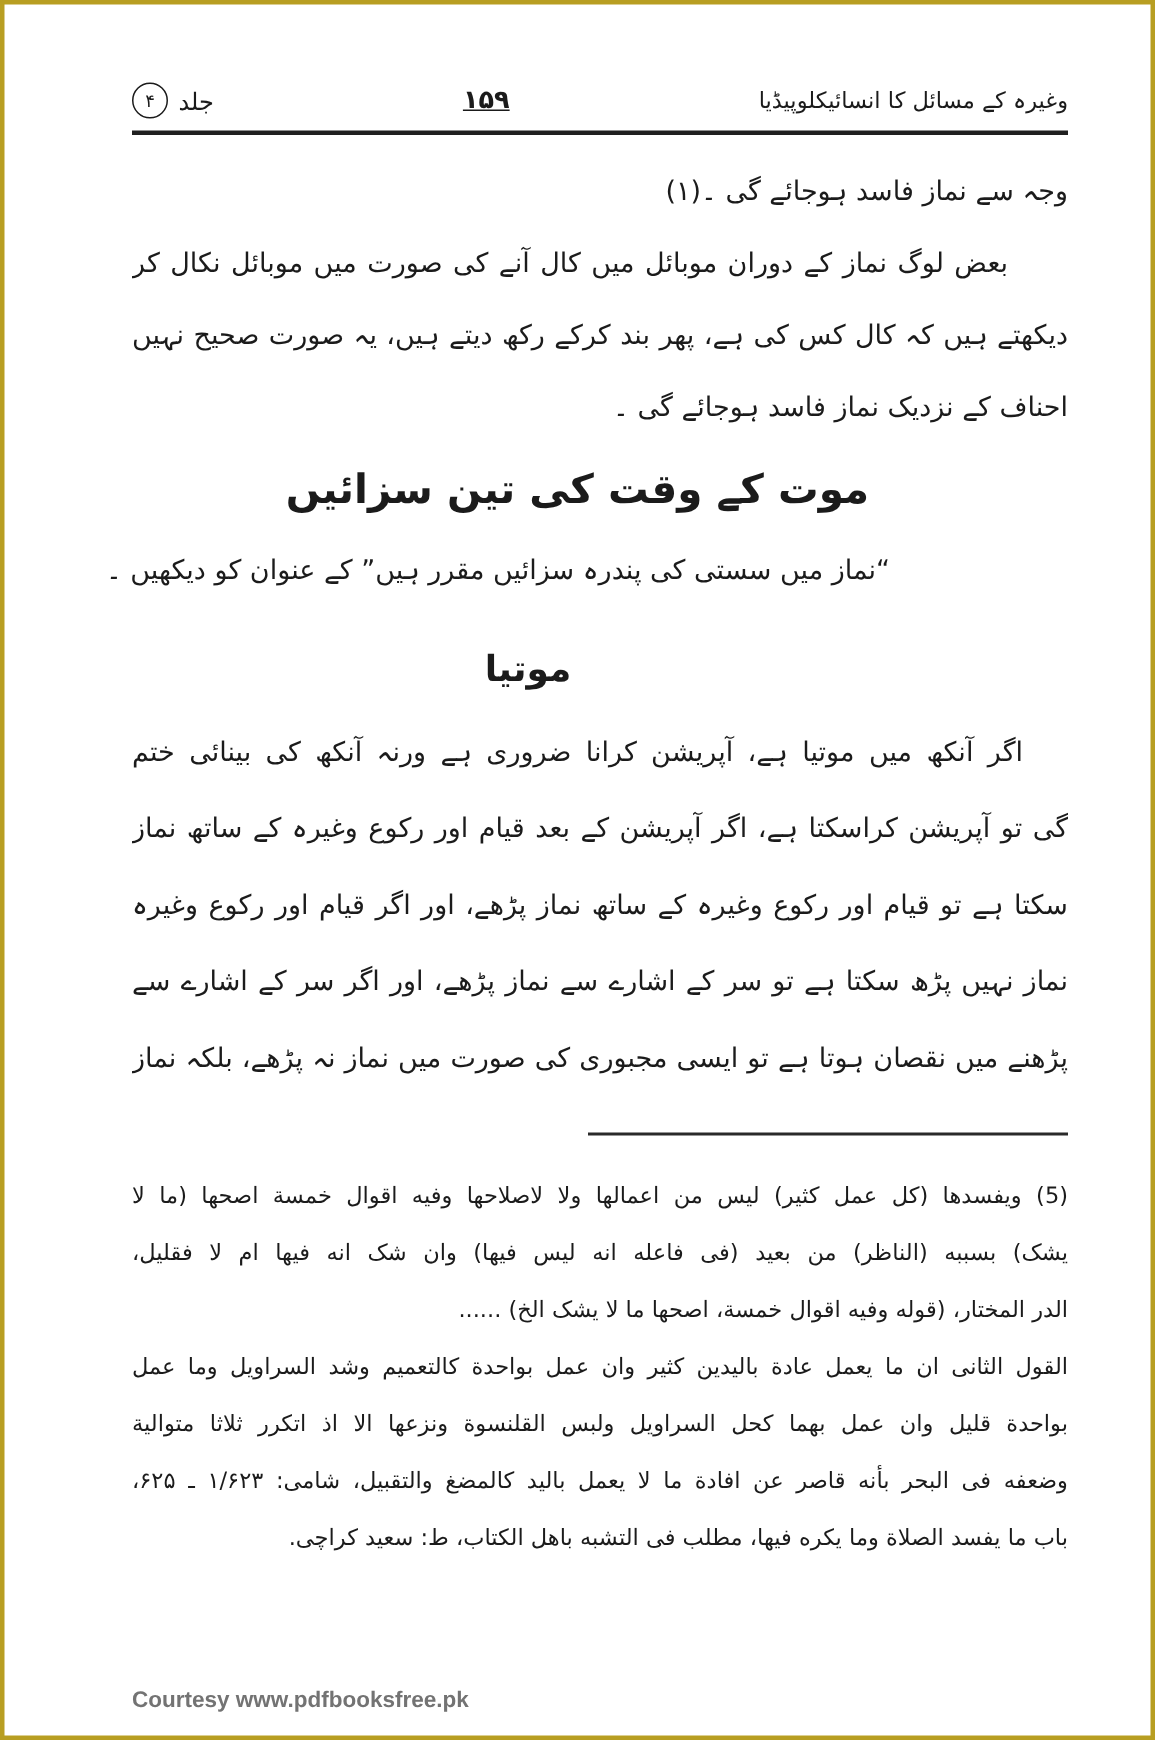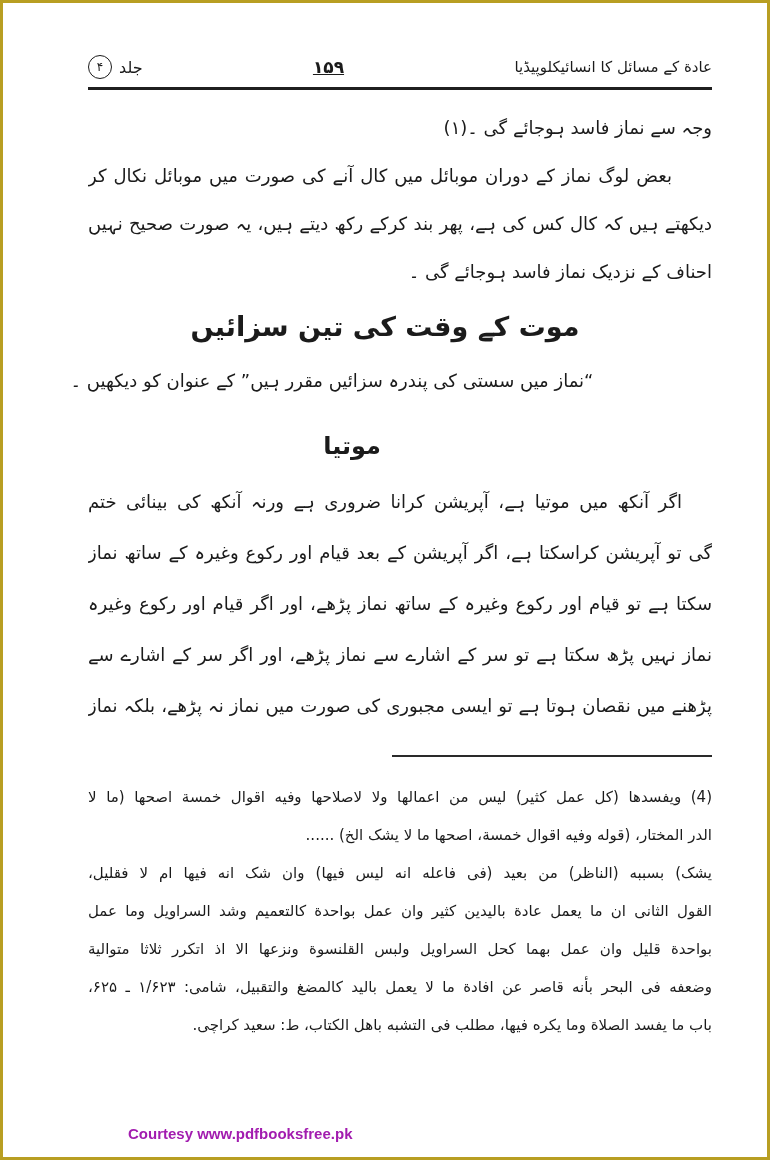--- a/index.html
+++ b/index.html
@@ -49,30 +49,30 @@
   }
   
   .footnote-rule{position:absolute;left:392px;width:320px;top:755px;height:2px;background:#2a2a2a;}
   .footnote{position:absolute;left:88px;width:624px;top:778px;direction:rtl;}
   .footnote .line{height:38px;line-height:38px;font-size:15px;}
   .center{}
   
   .watermark{
     position:absolute;left:88px;top:1124px;height:20px;line-height:20px;
     font-family:"Liberation Sans",sans-serif;font-size:15px;font-weight:bold;
-    color:#a21caf;white-space:nowrap;margin-left:40px;
+    color:#737373;white-space:nowrap;
   }
 </style>
 </head>
 <body>
 
 <div class="scan-frame"></div>
 
 <div class="header">
-  <span class="book-title">عادة کے مسائل کا انسائیکلوپیڈیا</span>
+  <span class="book-title">وغیرہ کے مسائل کا انسائیکلوپیڈیا</span>
   <span class="page-number">۱۵۹</span>
   <span class="volume">
     <span>جلد</span>
     <span class="volume-badge">۴</span>
   </span>
 </div>
 <div class="header-rule"></div>
 
 <div class="para" style="top:104px;">
   <div class="line right">وجہ سے نماز فاسد ہوجائے گی ۔(۱)</div>
@@ -89,22 +89,22 @@
 <div class="para para2" style="top:476px;">
   <div class="line just ind30">اگر آنکھ میں موتیا ہے، آپریشن کرانا ضروری ہے ورنہ آنکھ کی بینائی ختم ہوجائے</div>
   <div class="line just">گی تو آپریشن کراسکتا ہے، اگر آپریشن کے بعد قیام اور رکوع وغیرہ کے ساتھ نماز پڑھ</div>
   <div class="line just">سکتا ہے تو قیام اور رکوع وغیرہ کے ساتھ نماز پڑھے، اور اگر قیام اور رکوع وغیرہ کے ساتھ</div>
   <div class="line just">نماز نہیں پڑھ سکتا ہے تو سر کے اشارے سے نماز پڑھے، اور اگر سر کے اشارے سے نماز</div>
   <div class="line just">پڑھنے میں نقصان ہوتا ہے تو ایسی مجبوری کی صورت میں نماز نہ پڑھے، بلکہ نماز پڑھنے کے</div>
 </div>
 
 <div class="footnote-rule"></div>
 <div class="footnote">
-  <div class="line just">(4) ویفسدها (کل عمل کثیر) لیس من اعمالها ولا لاصلاحها وفیه اقوال خمسة اصحها (ما لا</div>
+  <div class="line just">(5) ویفسدها (کل عمل کثیر) لیس من اعمالها ولا لاصلاحها وفیه اقوال خمسة اصحها (ما لا</div>
+  <div class="line just">یشک) بسببه (الناظر) من بعید (فی فاعله انه لیس فیها) وان شک انه فیها ام لا فقلیل،</div>
   <div class="line right">الدر المختار، (قوله وفیه اقوال خمسة، اصحها ما لا یشک الخ) ......</div>
-  <div class="line just">یشک) بسببه (الناظر) من بعید (فی فاعله انه لیس فیها) وان شک انه فیها ام لا فقلیل،</div>
   <div class="line just">القول الثانی ان ما یعمل عادة بالیدین کثیر وان عمل بواحدة کالتعمیم وشد السراویل وما عمل</div>
   <div class="line just">بواحدة قلیل وان عمل بهما کحل السراویل ولبس القلنسوة ونزعها الا اذ اتکرر ثلاثا متوالیة</div>
   <div class="line just">وضعفه فی البحر بأنه قاصر عن افادة ما لا یعمل بالید کالمضغ والتقبیل، شامی: ۱/۶۲۳ ـ ۶۲۵،</div>
   <div class="line center">باب ما یفسد الصلاة وما یکره فیها، مطلب فی التشبه باهل الکتاب، ط: سعید کراچی.</div>
 </div>
 
 <div class="watermark">Courtesy www.pdfbooksfree.pk</div>
 
 </body></html>

